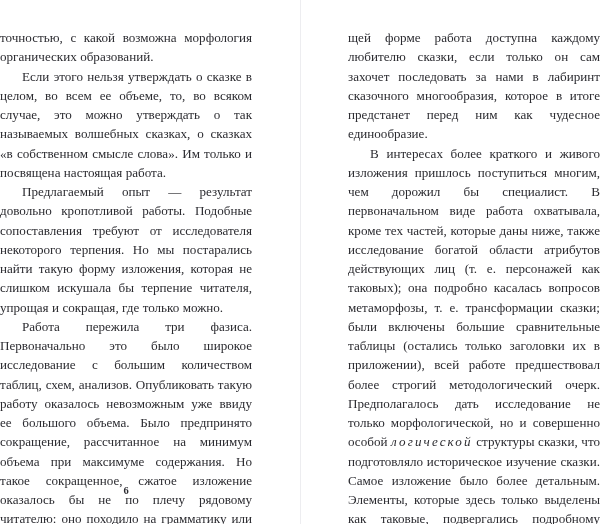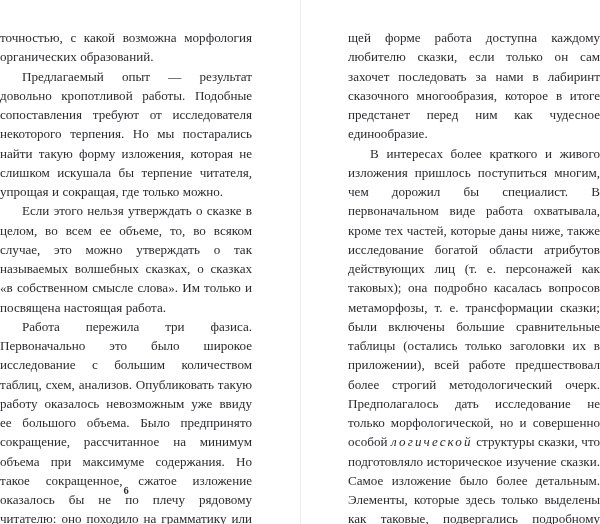--- a/index.html
+++ b/index.html
@@ -94,23 +94,23 @@
 
 <div id="spread">
 
   <div id="gutter-rule"></div>
 
   <div class="page page-verso">
     <div class="textblock">
 
       <p class="para cont">точностью, с какой возможна морфология органических образований.</p>
 
+      <p class="para">Если этого нельзя утверждать о сказке в целом, во всем ее объеме, то, во всяком случае, это можно утверждать о так называемых волшебных сказках, о сказках «в собственном смысле слова». Им только и посвящена настоящая работа.</p>
+
       <p class="para">Предлагаемый опыт — результат довольно кропотливой работы. Подобные сопоставления требуют от исследователя некоторого терпения. Но мы постарались найти такую форму изложения, которая не слишком искушала бы терпение читателя, упрощая и сокращая, где только можно.</p>
-
-      <p class="para">Если этого нельзя утверждать о сказке в целом, во всем ее объеме, то, во всяком случае, это можно утверждать о так называемых волшебных сказках, о сказках «в собственном смысле слова». Им только и посвящена настоящая работа.</p>
 
       <p class="para">Работа пережила три фазиса. Первоначально это было широкое исследование с большим количеством таблиц, схем, анализов. Опубликовать такую работу оказалось невозможным уже ввиду ее большого объема. Было предпринято сокращение, рассчитанное на минимум объема при максимуме содержания. Но такое сокращенное, сжатое изложение оказалось бы не по плечу рядовому читателю: оно походило на грамматику или на учебник гармонии. Форму изложения пришлось изменить. Правда, есть вещи, которые изложить популярно невозможно. Есть они и в этой работе. Но все же думается, что в настоя-</p>
 
     </div>
 
     <div class="folio">6</div>
   </div>
 
   <div class="page page-recto">
     <div class="textblock">

